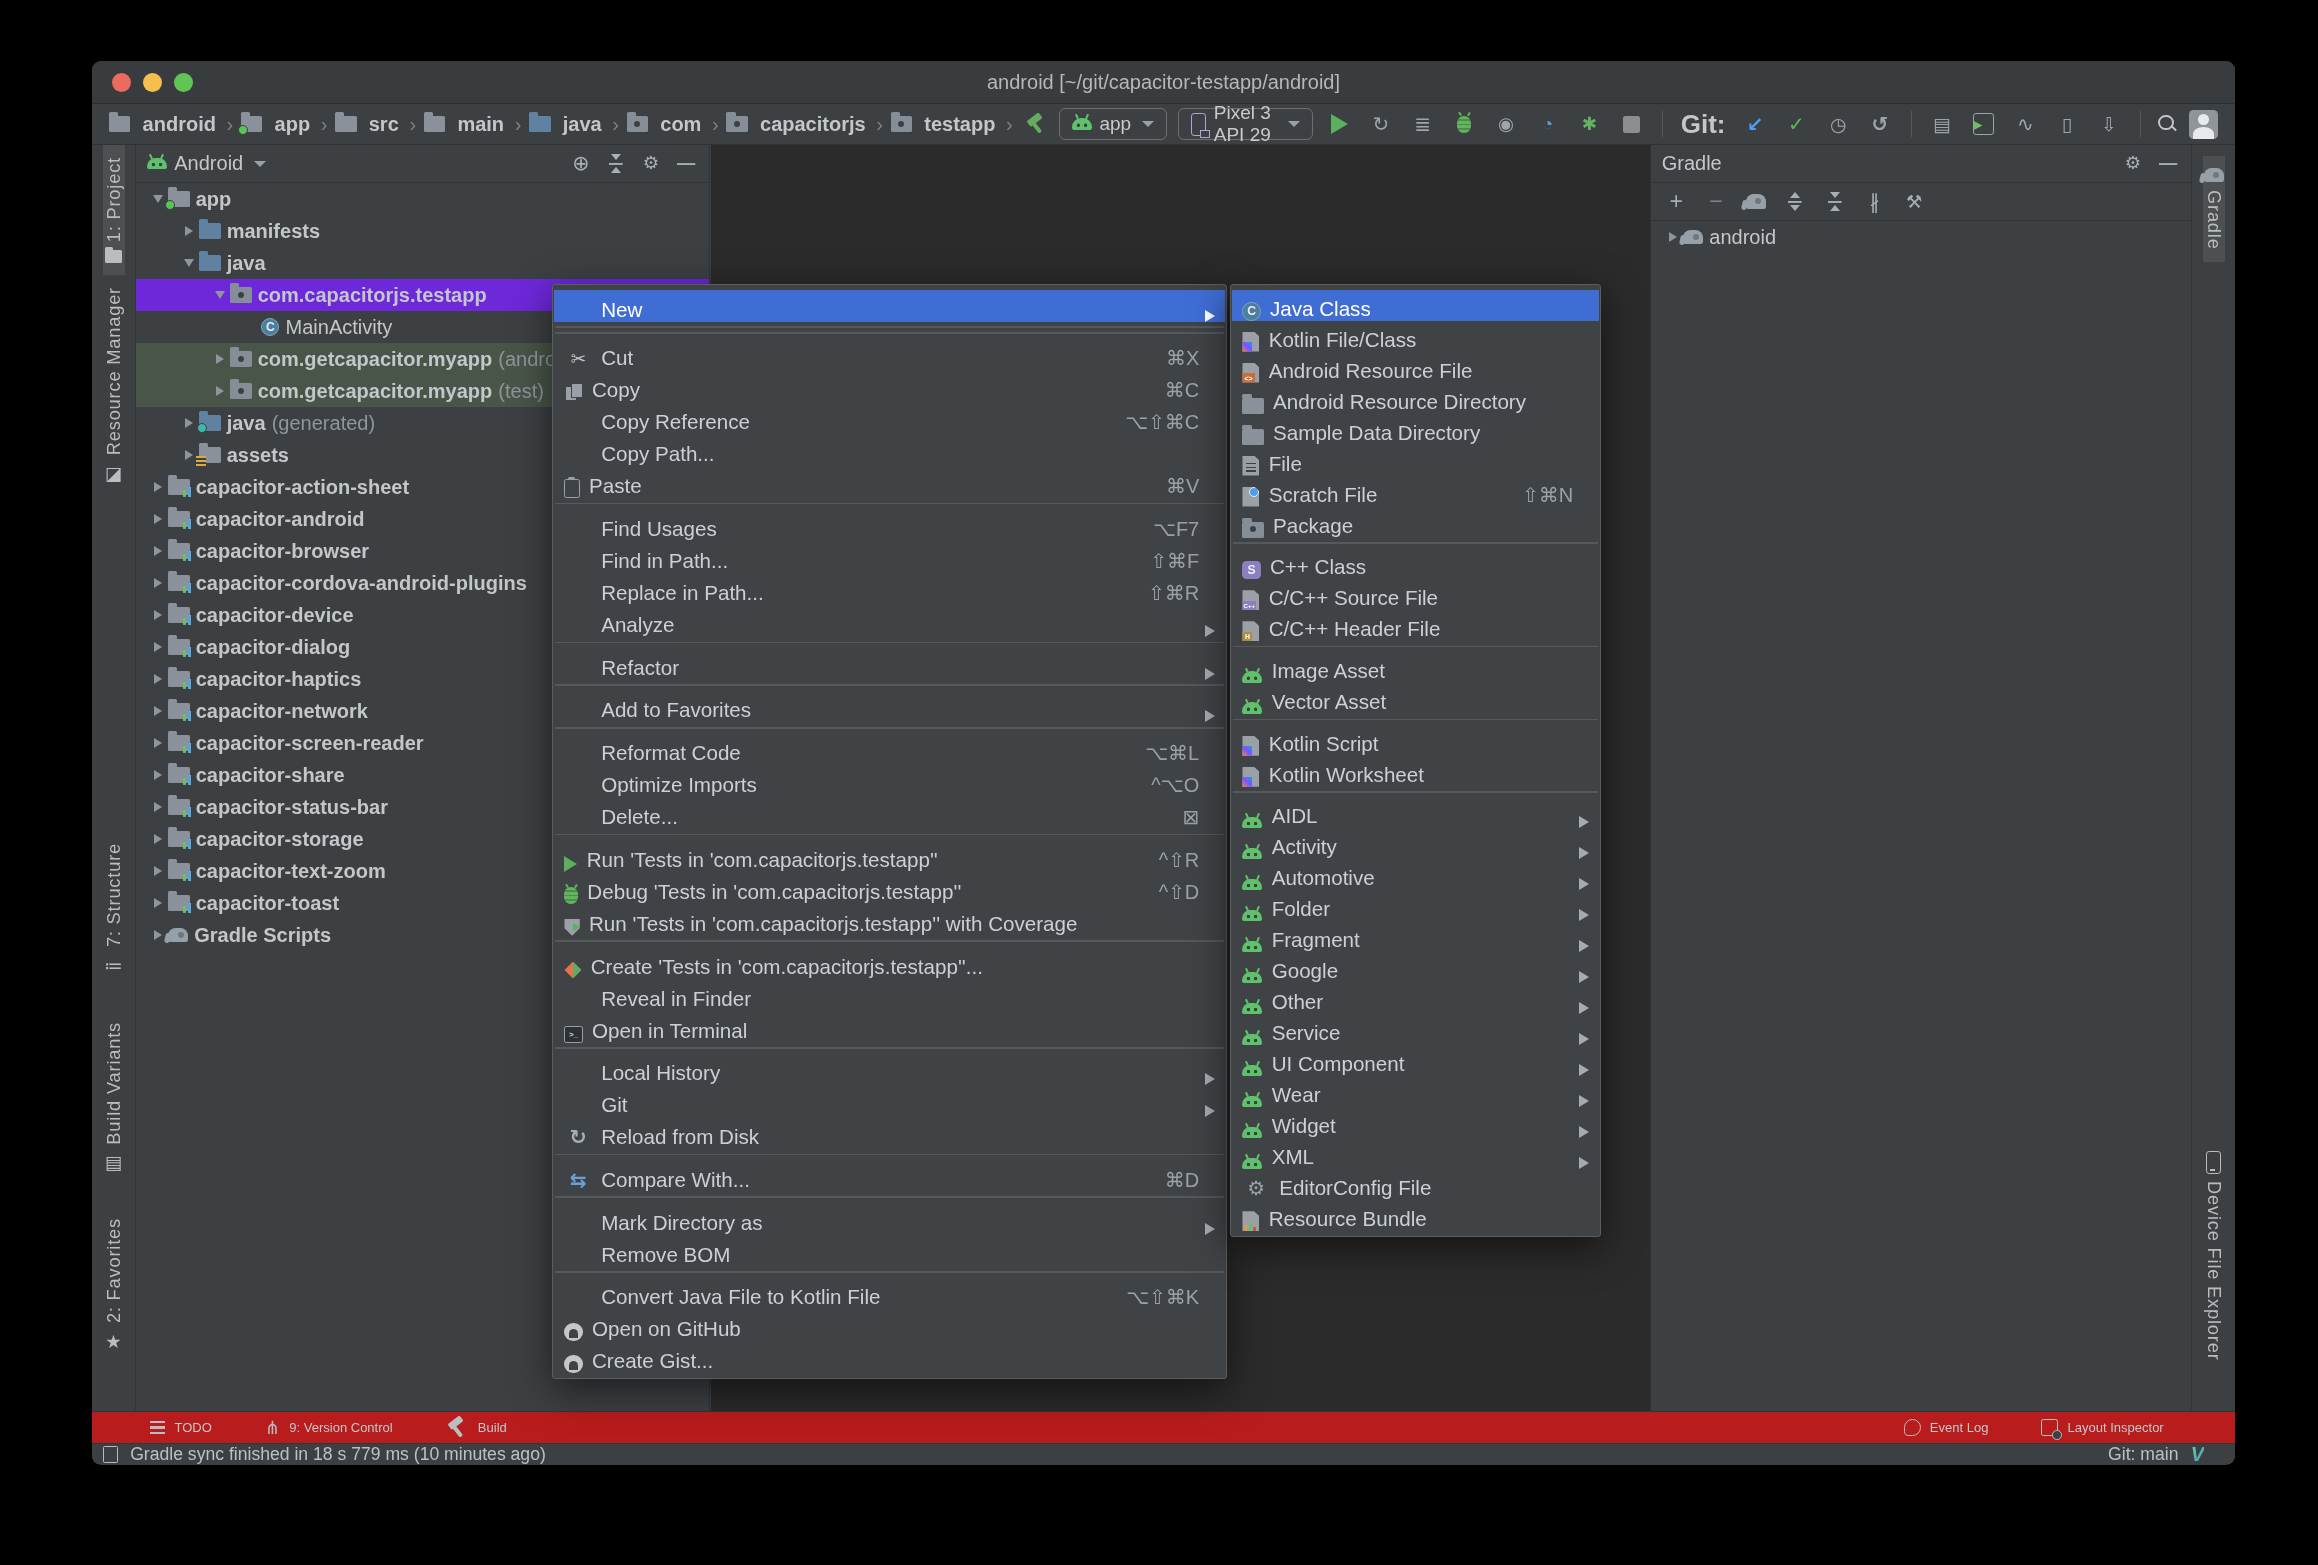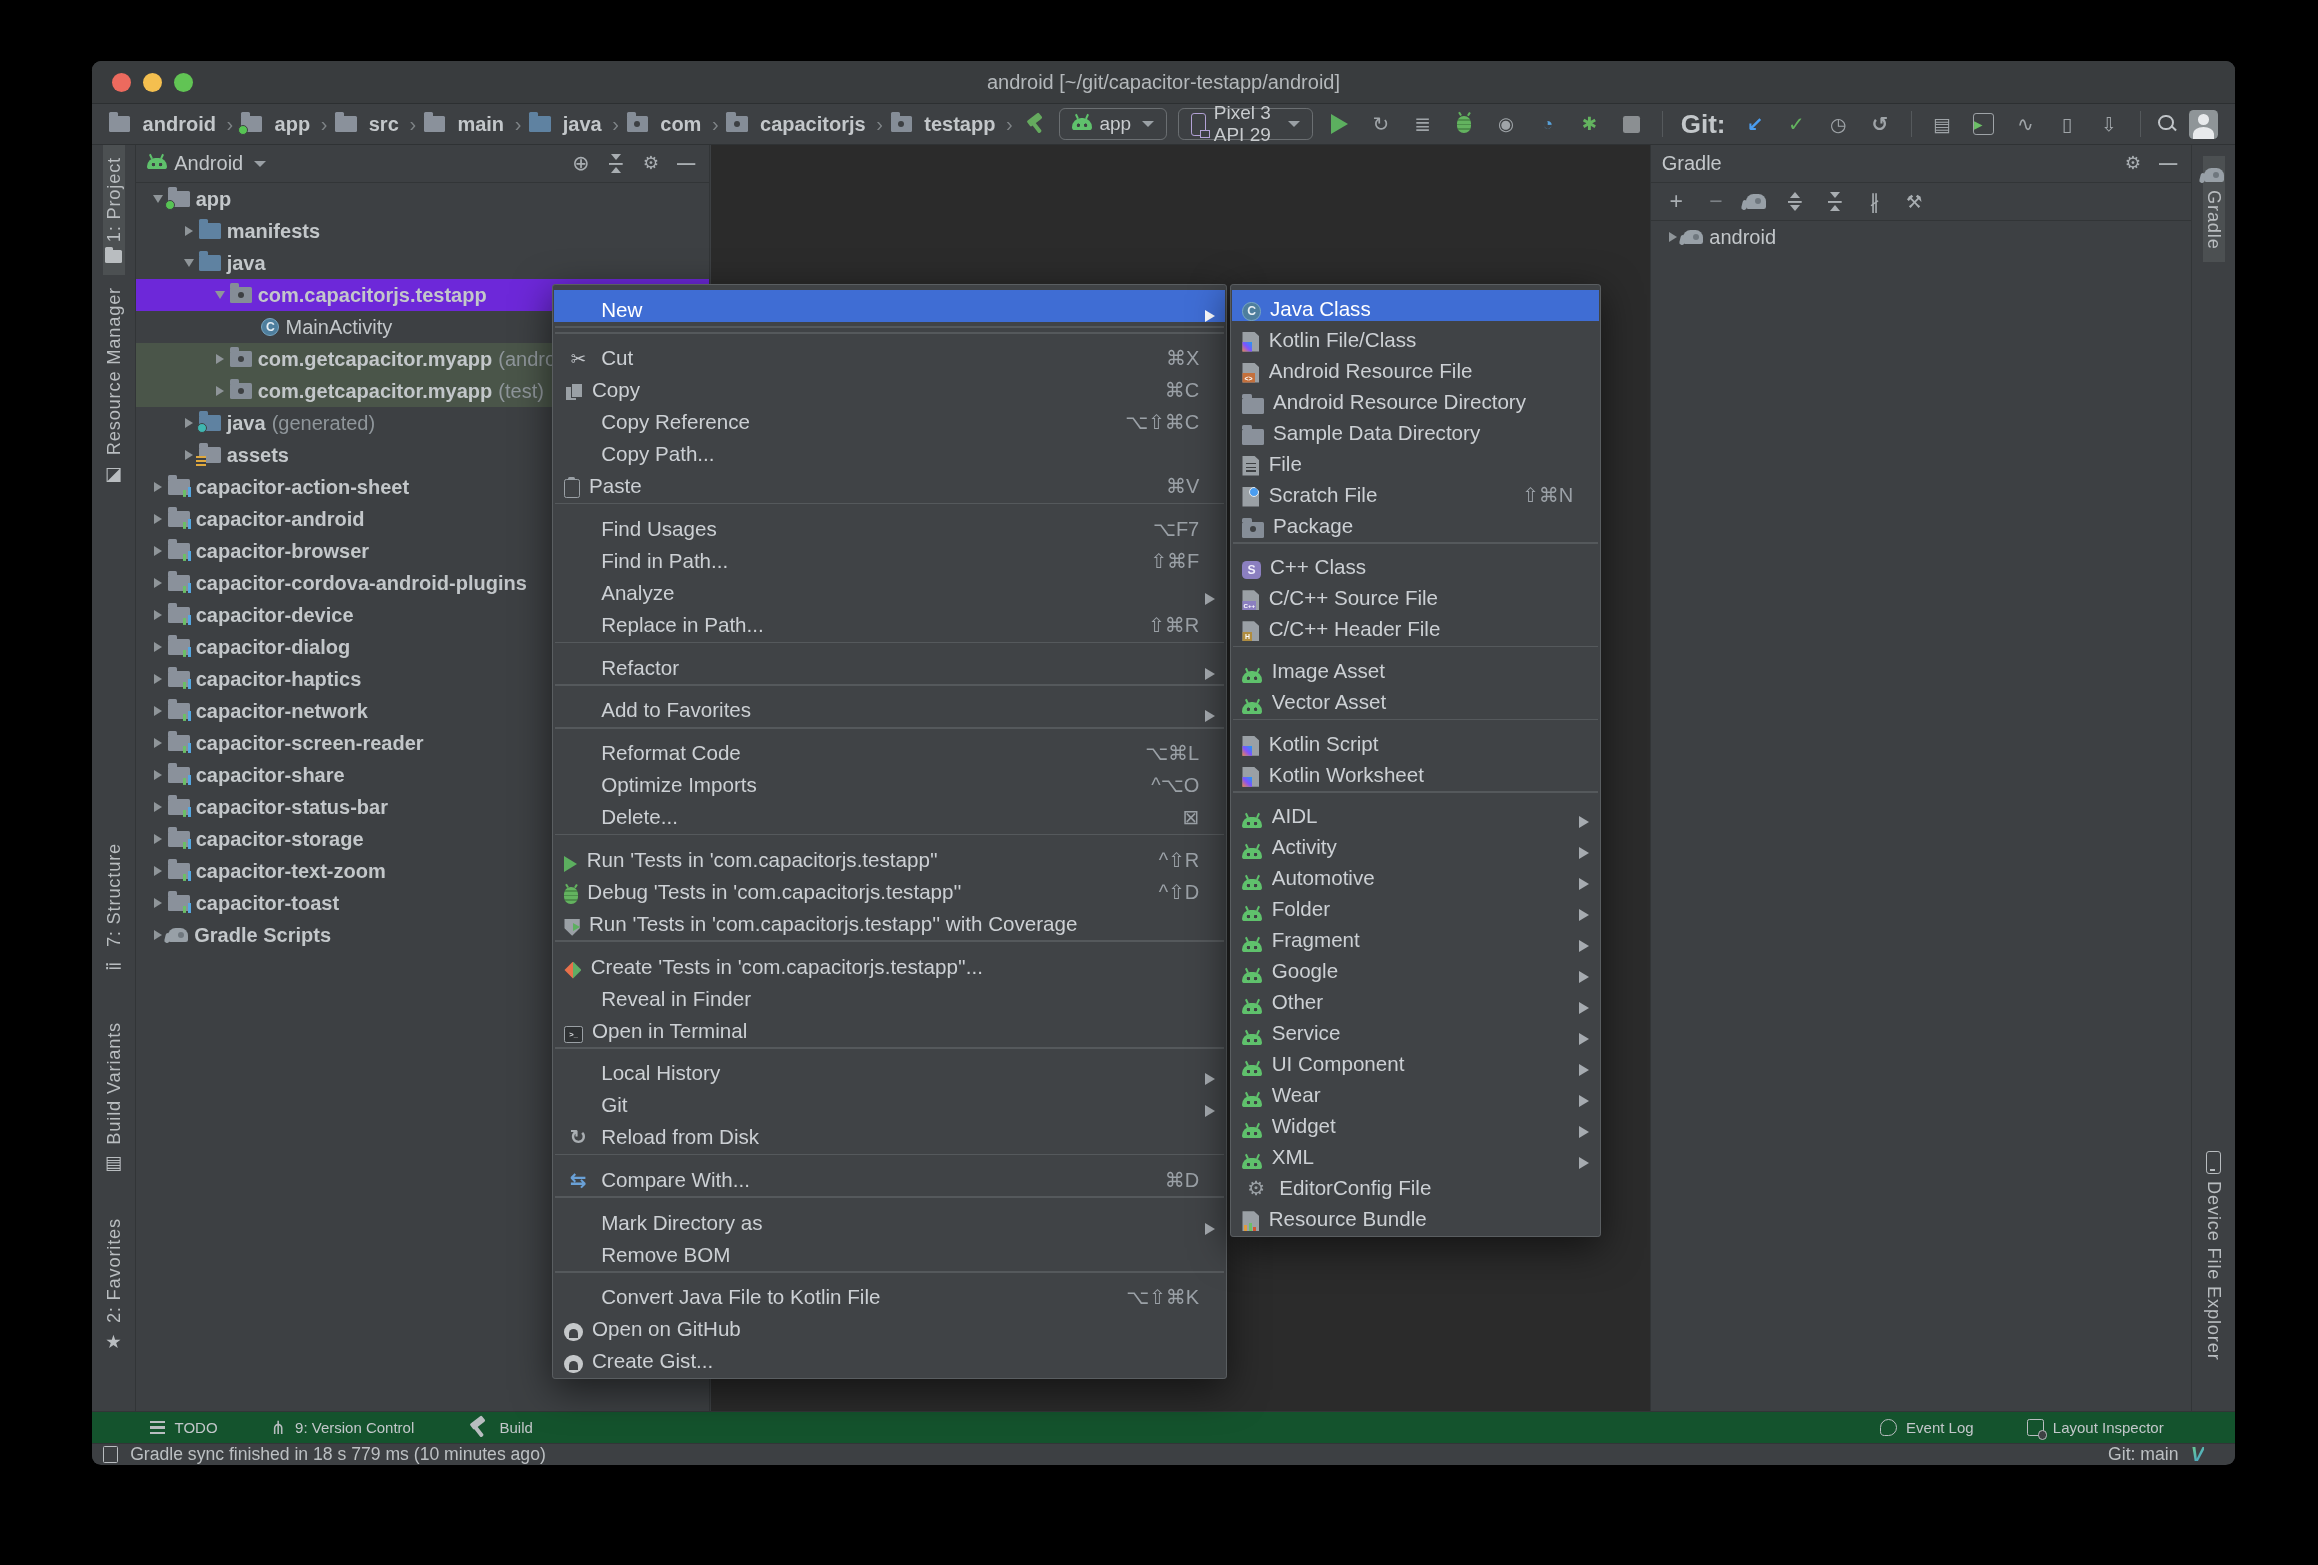--- a/index.html
+++ b/index.html
@@ -79,21 +79,21 @@
   .mlabel{flex:1 1 auto;overflow:hidden}
   .mshort{margin-left:31px;color:#9ba1a7;font-size:20px}
   .mrow.selected .mshort{color:#dde6f5}
   .marr{flex:0 0 15.3px;display:flex;justify-content:flex-end}
   .marr.ar-right::before{content:"";border-left:10px solid #a6abb0;border-top:6.1px solid transparent;border-bottom:6.1px solid transparent}
   .mrow.selected .marr.ar-right::before{border-left-color:#fff}
   .marr.ar-none::before{content:""}
   .msep{height:1.5px;background:#55595c;margin:4.6px 1.5px}
   
   .btoolbar{position:absolute;left:0;top:1350px;width:100%;height:32px;border-top:0.8px solid #323537;
-    display:flex;align-items:center;padding:0 18.3px 0 58px;gap:24px;font-size:15px;color:#c3c7ca;background:#14532d}
+    display:flex;align-items:center;padding:0 18.3px 0 58px;gap:24px;font-size:13px;color:#c3c7ca;background:#b91c1c}
   .bitem{display:flex;align-items:center;gap:9.2px}
   .b-right{margin-left:auto;display:flex;gap:53px;padding-right:53px}
   .statusbar{position:absolute;left:0;top:1382px;width:100%;height:21.4px;border-top:0.8px solid #323537;
     display:flex;align-items:center;padding:0 31px 0 10.7px;font-size:17.6px;color:#bcc0c3;background:#3d4043;gap:12.2px}
   .sb-right{margin-left:auto;display:flex;align-items:center;gap:12.2px}
   .gitv{font-weight:800;font-size:20px;font-style:italic;background:linear-gradient(135deg,#6fd087,#3f9bdc);
     -webkit-background-clip:text;background-clip:text;color:transparent}
   
   .ic-none{visibility:hidden}
   
@@ -708,29 +708,29 @@
         <span class="marr ar-none"></span>
       </div>
       <div class="mrow">
         <span class="micon ic-none"></span>
         <span class="mlabel">Find in Path...</span>
         <span class="mshort">⇧⌘F</span>
         <span class="marr ar-none"></span>
       </div>
       <div class="mrow">
         <span class="micon ic-none"></span>
-        <span class="mlabel">Analyze</span>
-        <span class="mshort"></span>
-        <span class="marr ar-right"></span>
-      </div>
-      <div class="mrow">
-        <span class="micon ic-none"></span>
         <span class="mlabel">Replace in Path...</span>
         <span class="mshort">⇧⌘R</span>
         <span class="marr ar-none"></span>
+      </div>
+      <div class="mrow">
+        <span class="micon ic-none"></span>
+        <span class="mlabel">Analyze</span>
+        <span class="mshort"></span>
+        <span class="marr ar-right"></span>
       </div>
       <div class="msep"></div>
       <div class="mrow">
         <span class="micon ic-none"></span>
         <span class="mlabel">Refactor</span>
         <span class="mshort"></span>
         <span class="marr ar-right"></span>
       </div>
       <div class="msep"></div>
       <div class="mrow">

